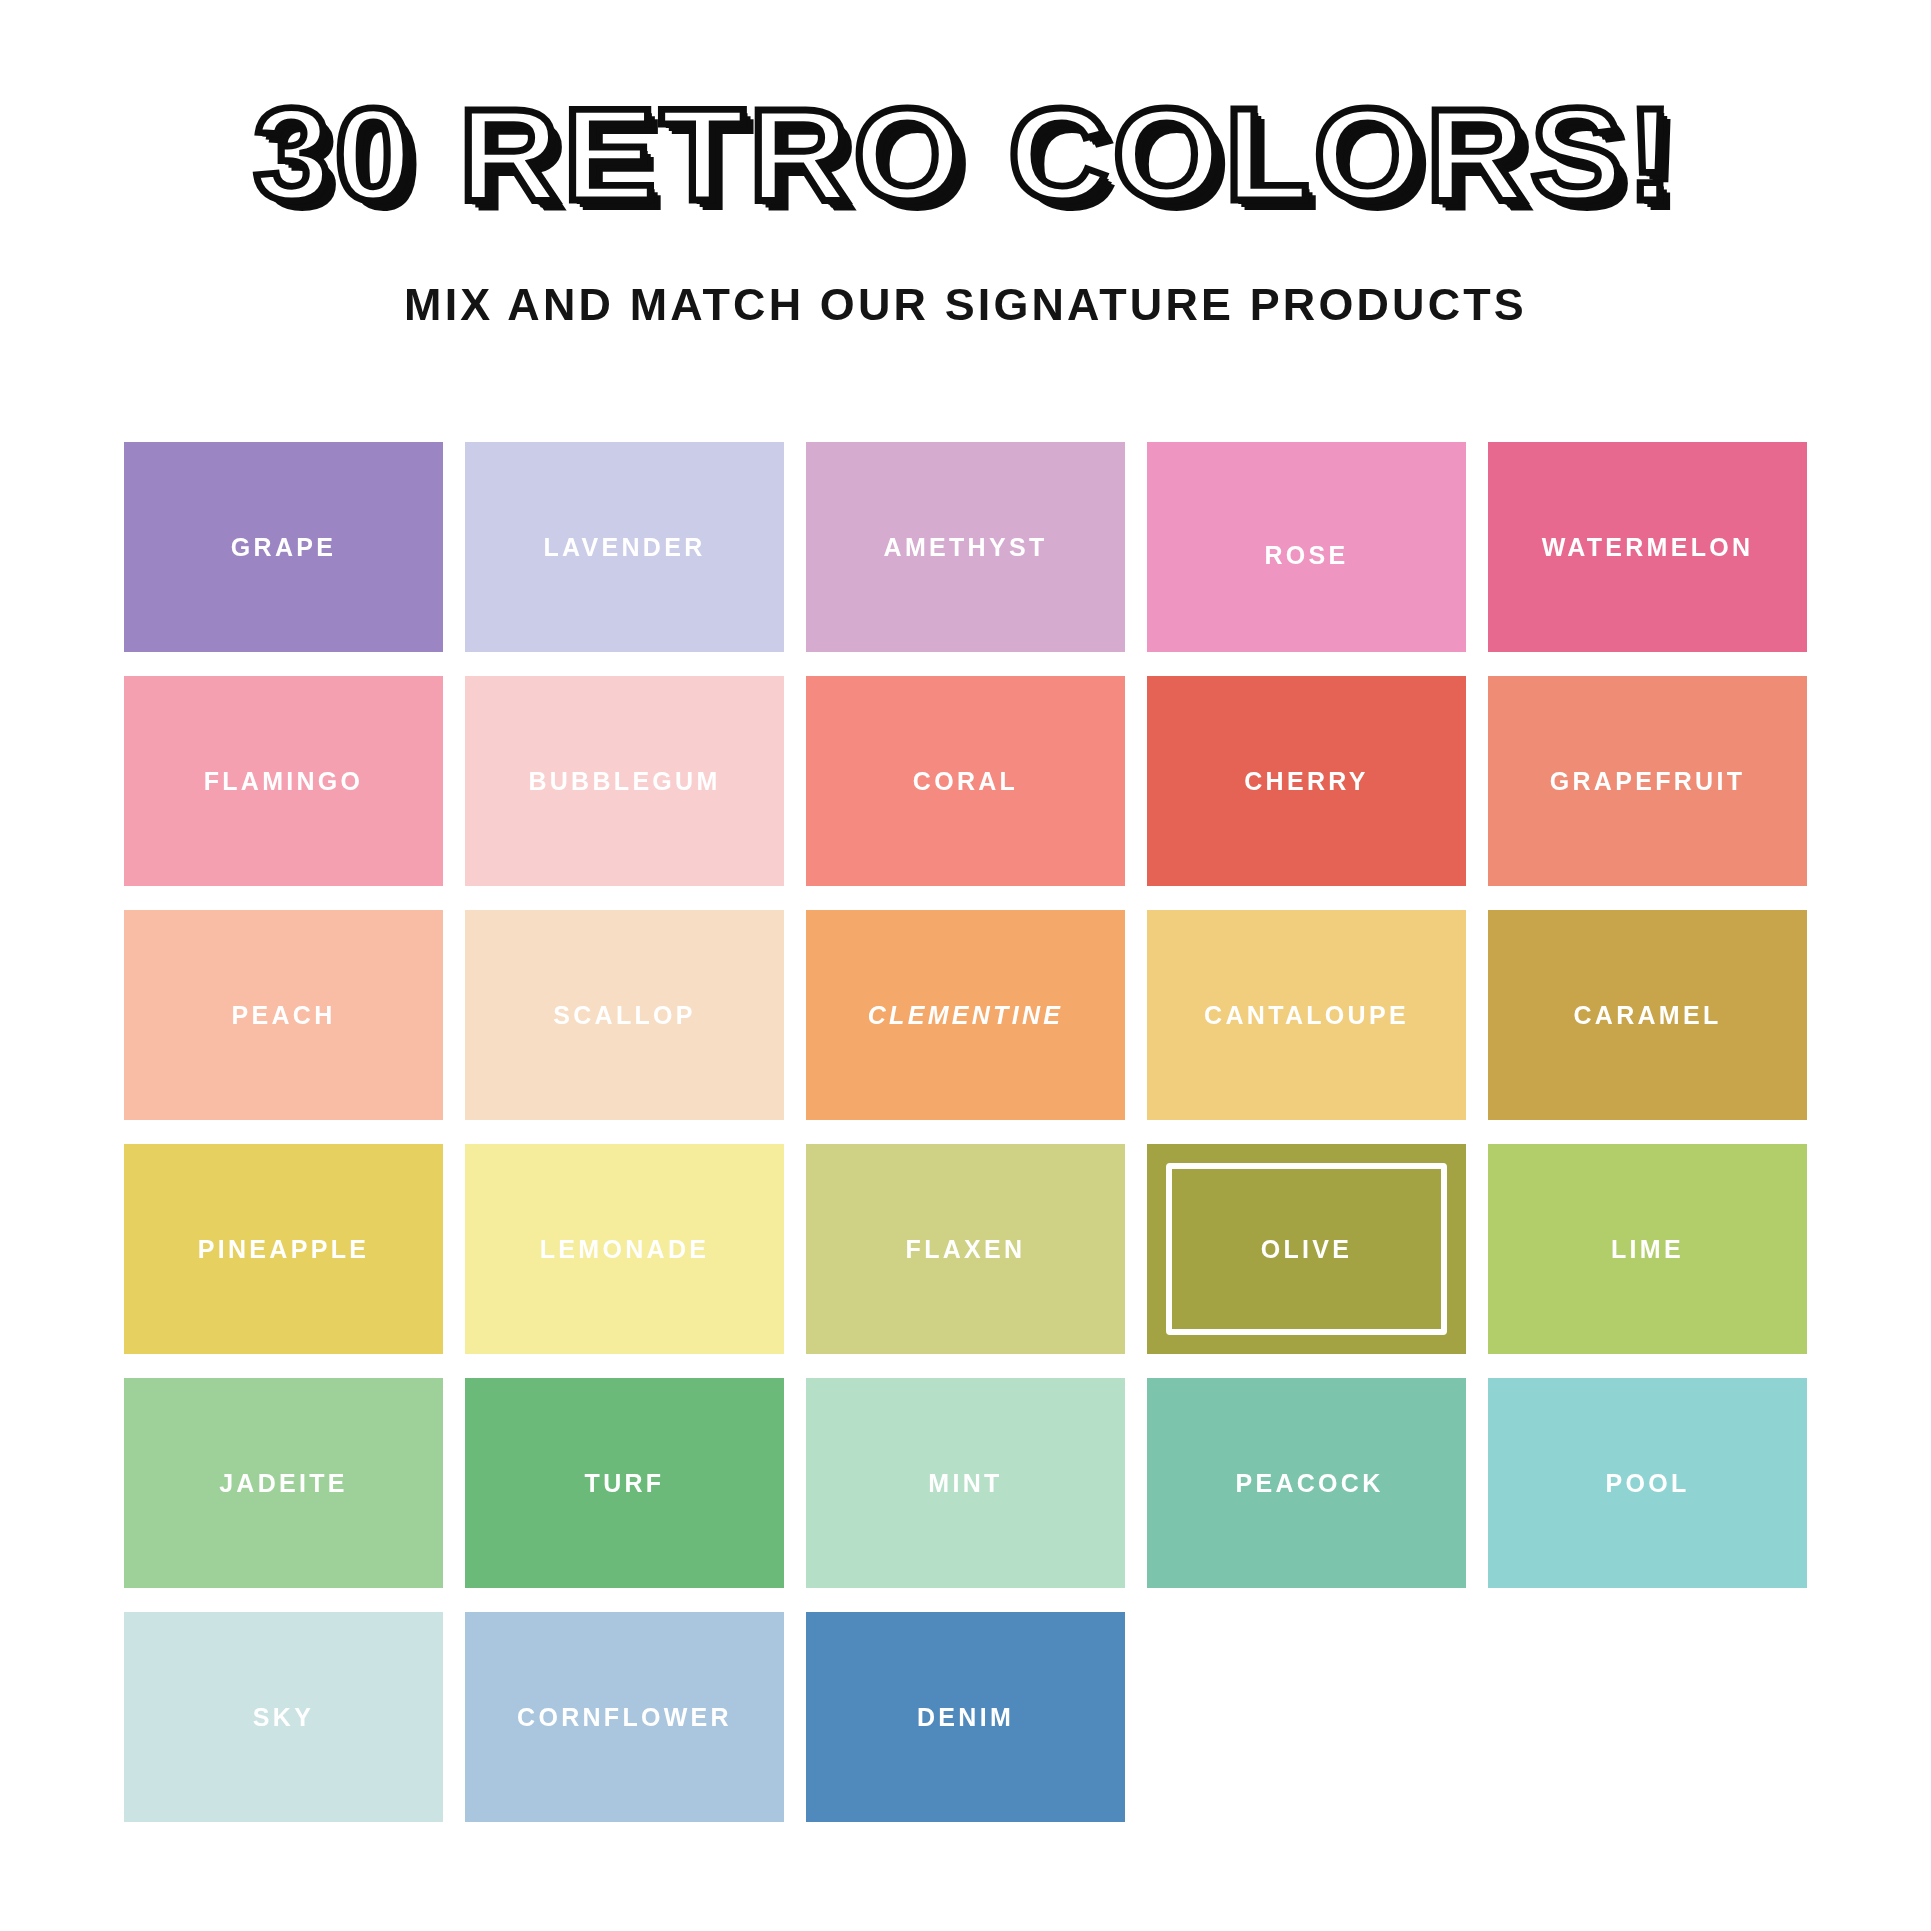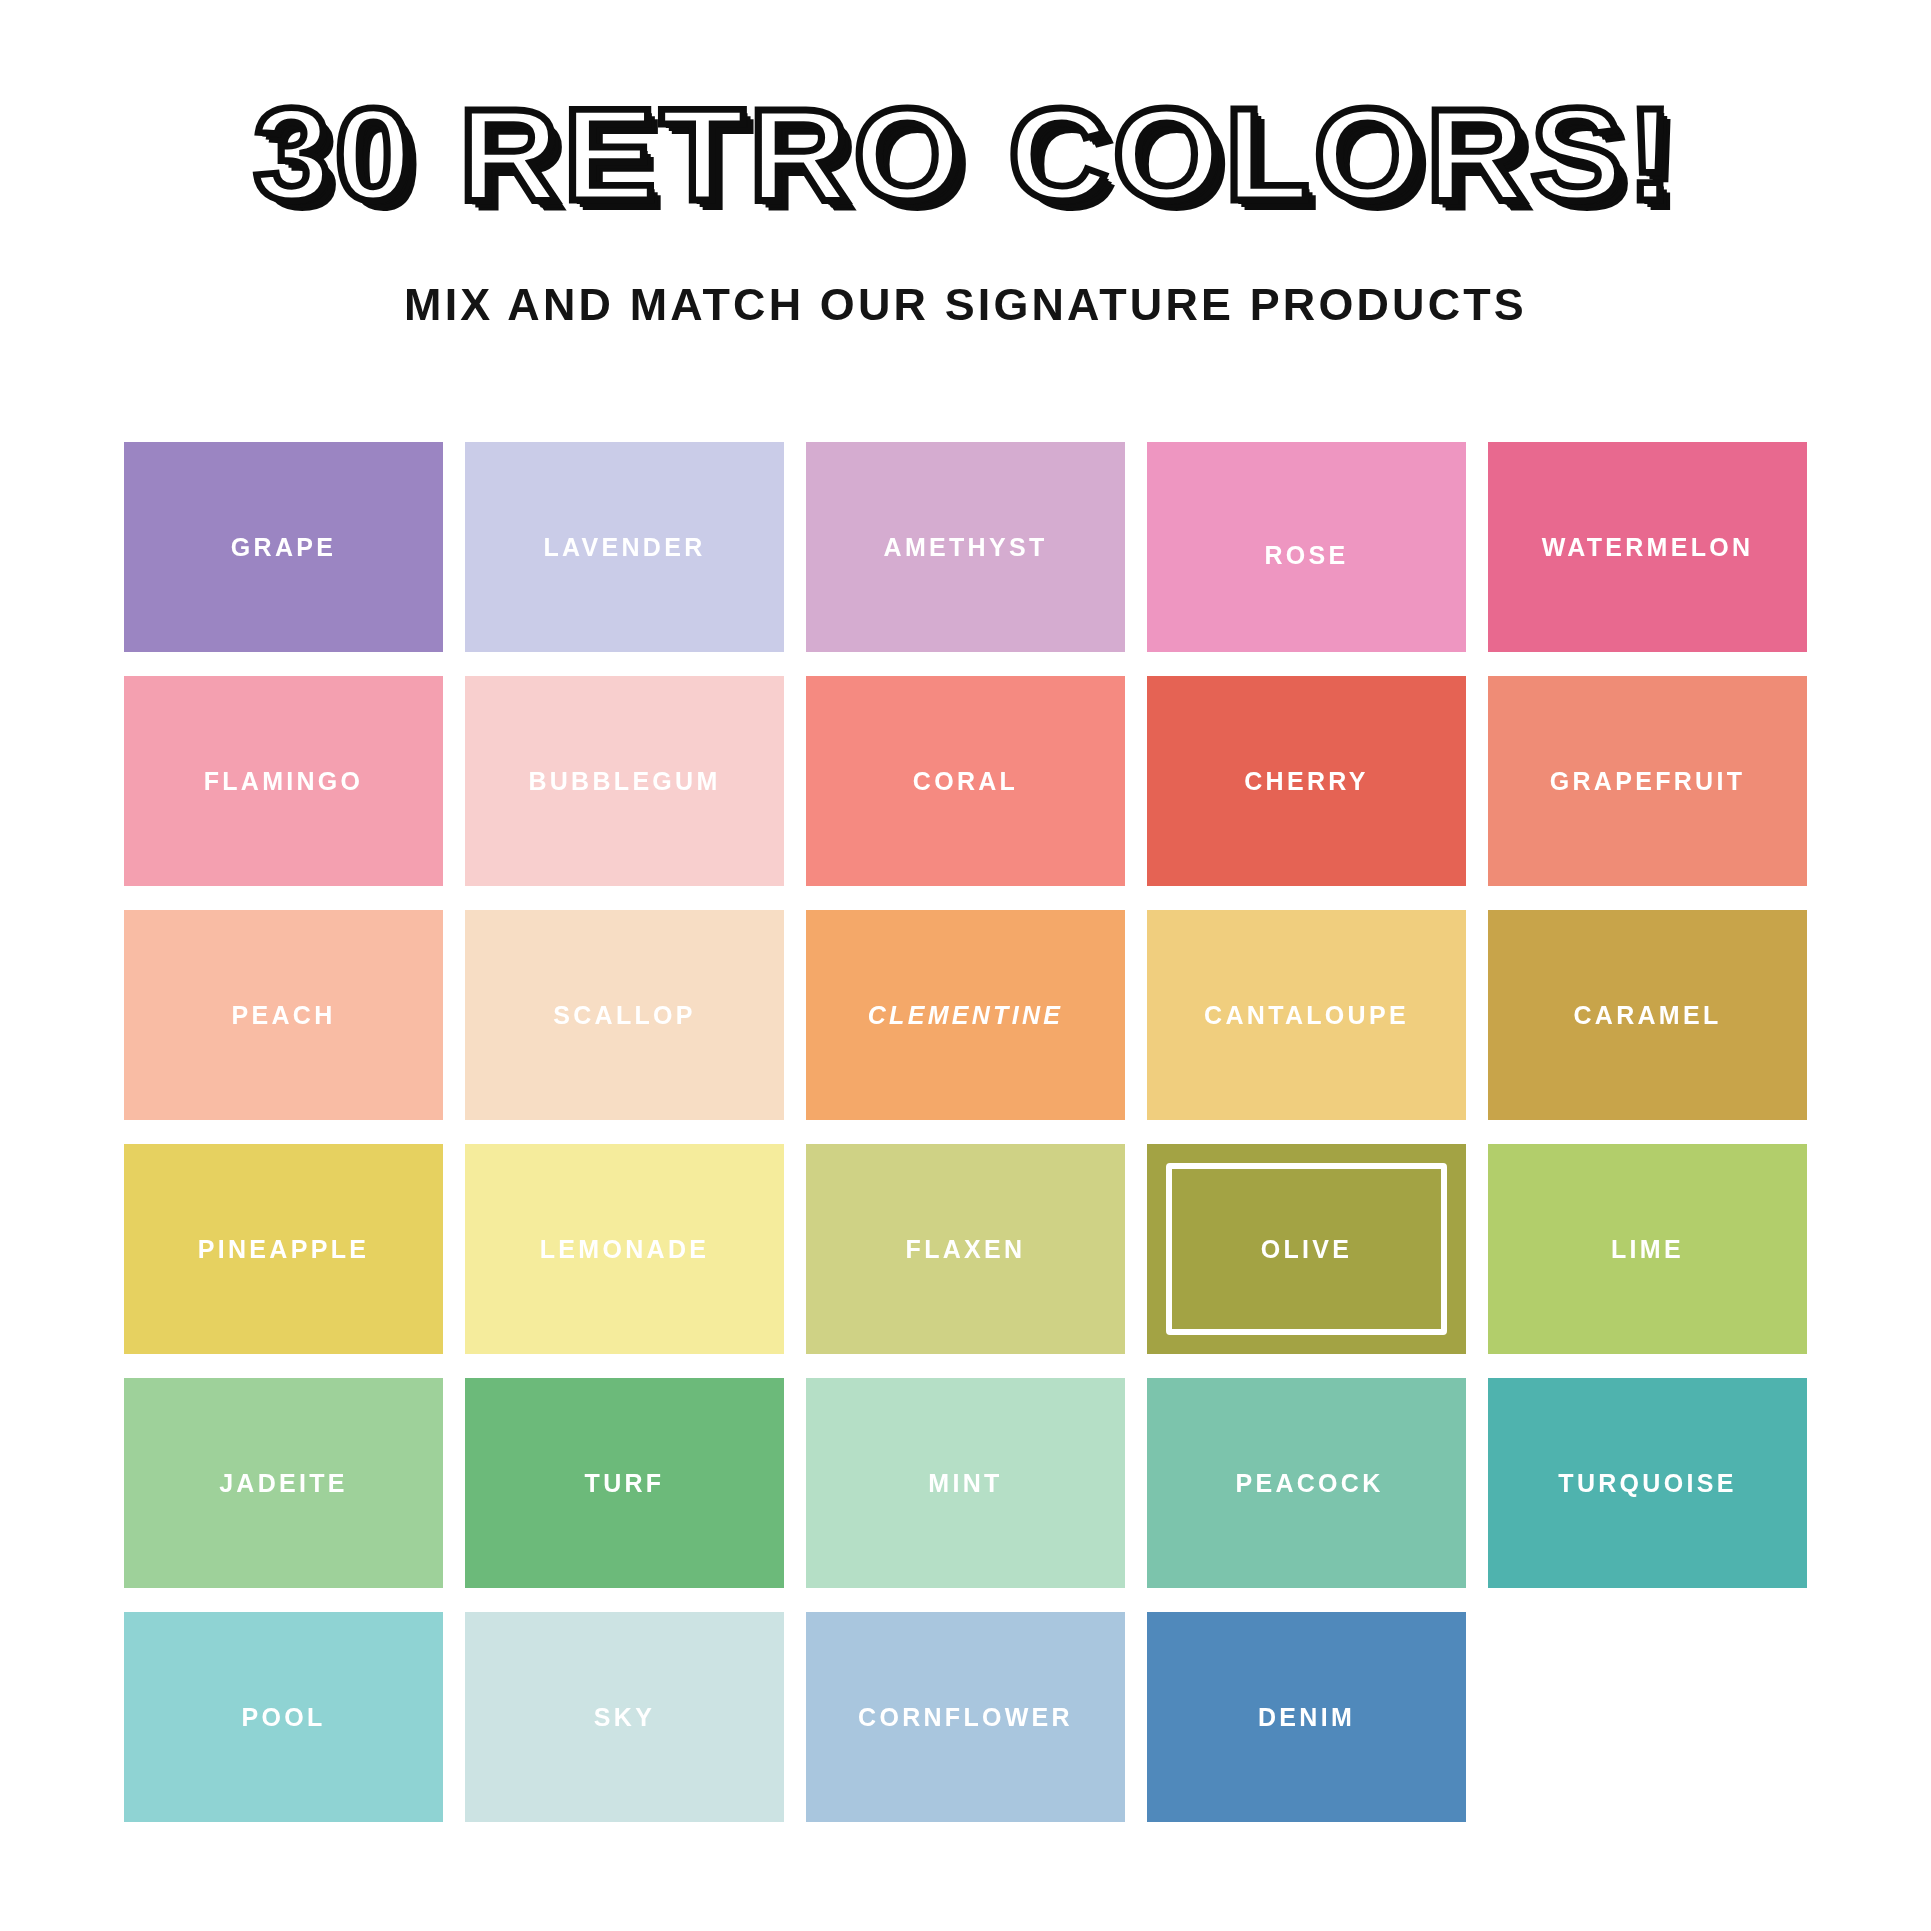--- a/index.html
+++ b/index.html
@@ -193,23 +193,20 @@
       </div>
       <div class="swatch" style="background-color: rgb(108, 186, 122);">
         <span class="swatch-label" style="color: rgb(255, 255, 255);">TURF</span>
       </div>
       <div class="swatch" style="background-color: rgb(181, 223, 198);">
         <span class="swatch-label" style="color: rgb(255, 255, 255);">MINT</span>
       </div>
       <div class="swatch" style="background-color: rgb(124, 196, 172);">
         <span class="swatch-label" style="color: rgb(255, 255, 255); margin-left: 6px;">PEACOCK</span>
       </div>
-      <div class="swatch" style="background-color: rgb(79, 179, 174);">
-        <span class="swatch-label" style="color: rgb(255, 255, 255);">TURQUOISE</span>
-      </div>
       <div class="swatch" style="background-color: rgb(143, 211, 211);">
         <span class="swatch-label" style="color: rgb(255, 255, 255);">POOL</span>
       </div>
       <div class="swatch" style="background-color: rgb(204, 227, 227);">
         <span class="swatch-label" style="color: rgb(255, 255, 255);">SKY</span>
       </div>
       <div class="swatch" style="background-color: rgb(169, 198, 222);">
         <span class="swatch-label" style="color: rgb(255, 255, 255);">CORNFLOWER</span>
       </div>
       <div class="swatch" style="background-color: rgb(80, 137, 187);">

